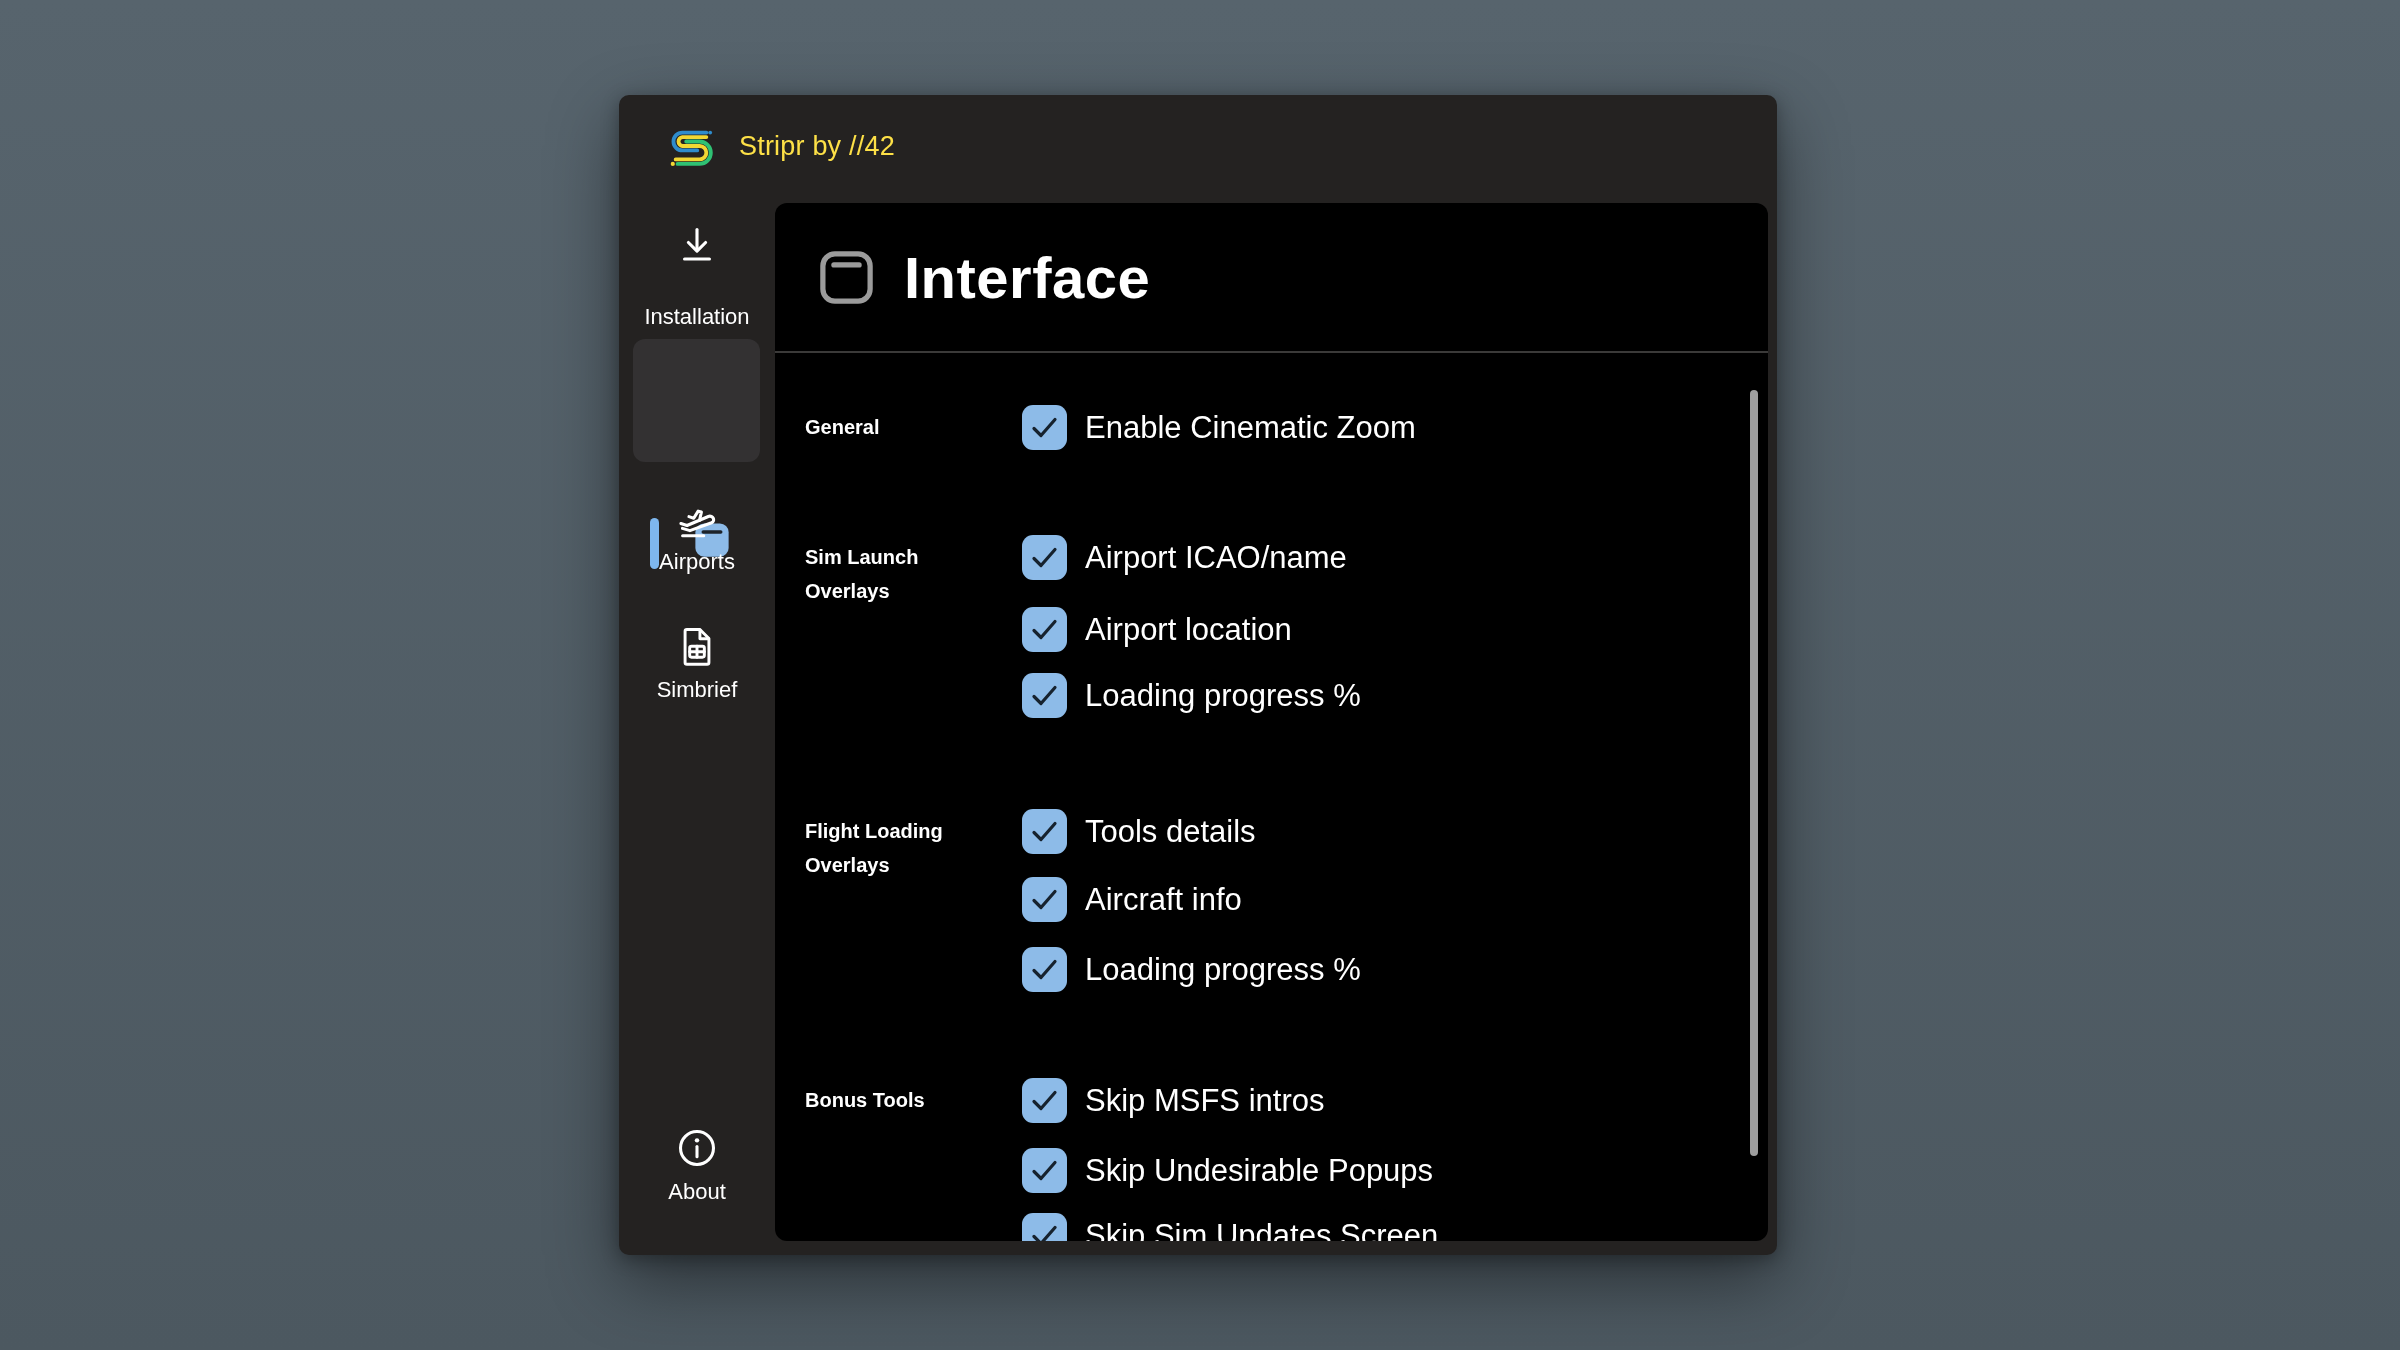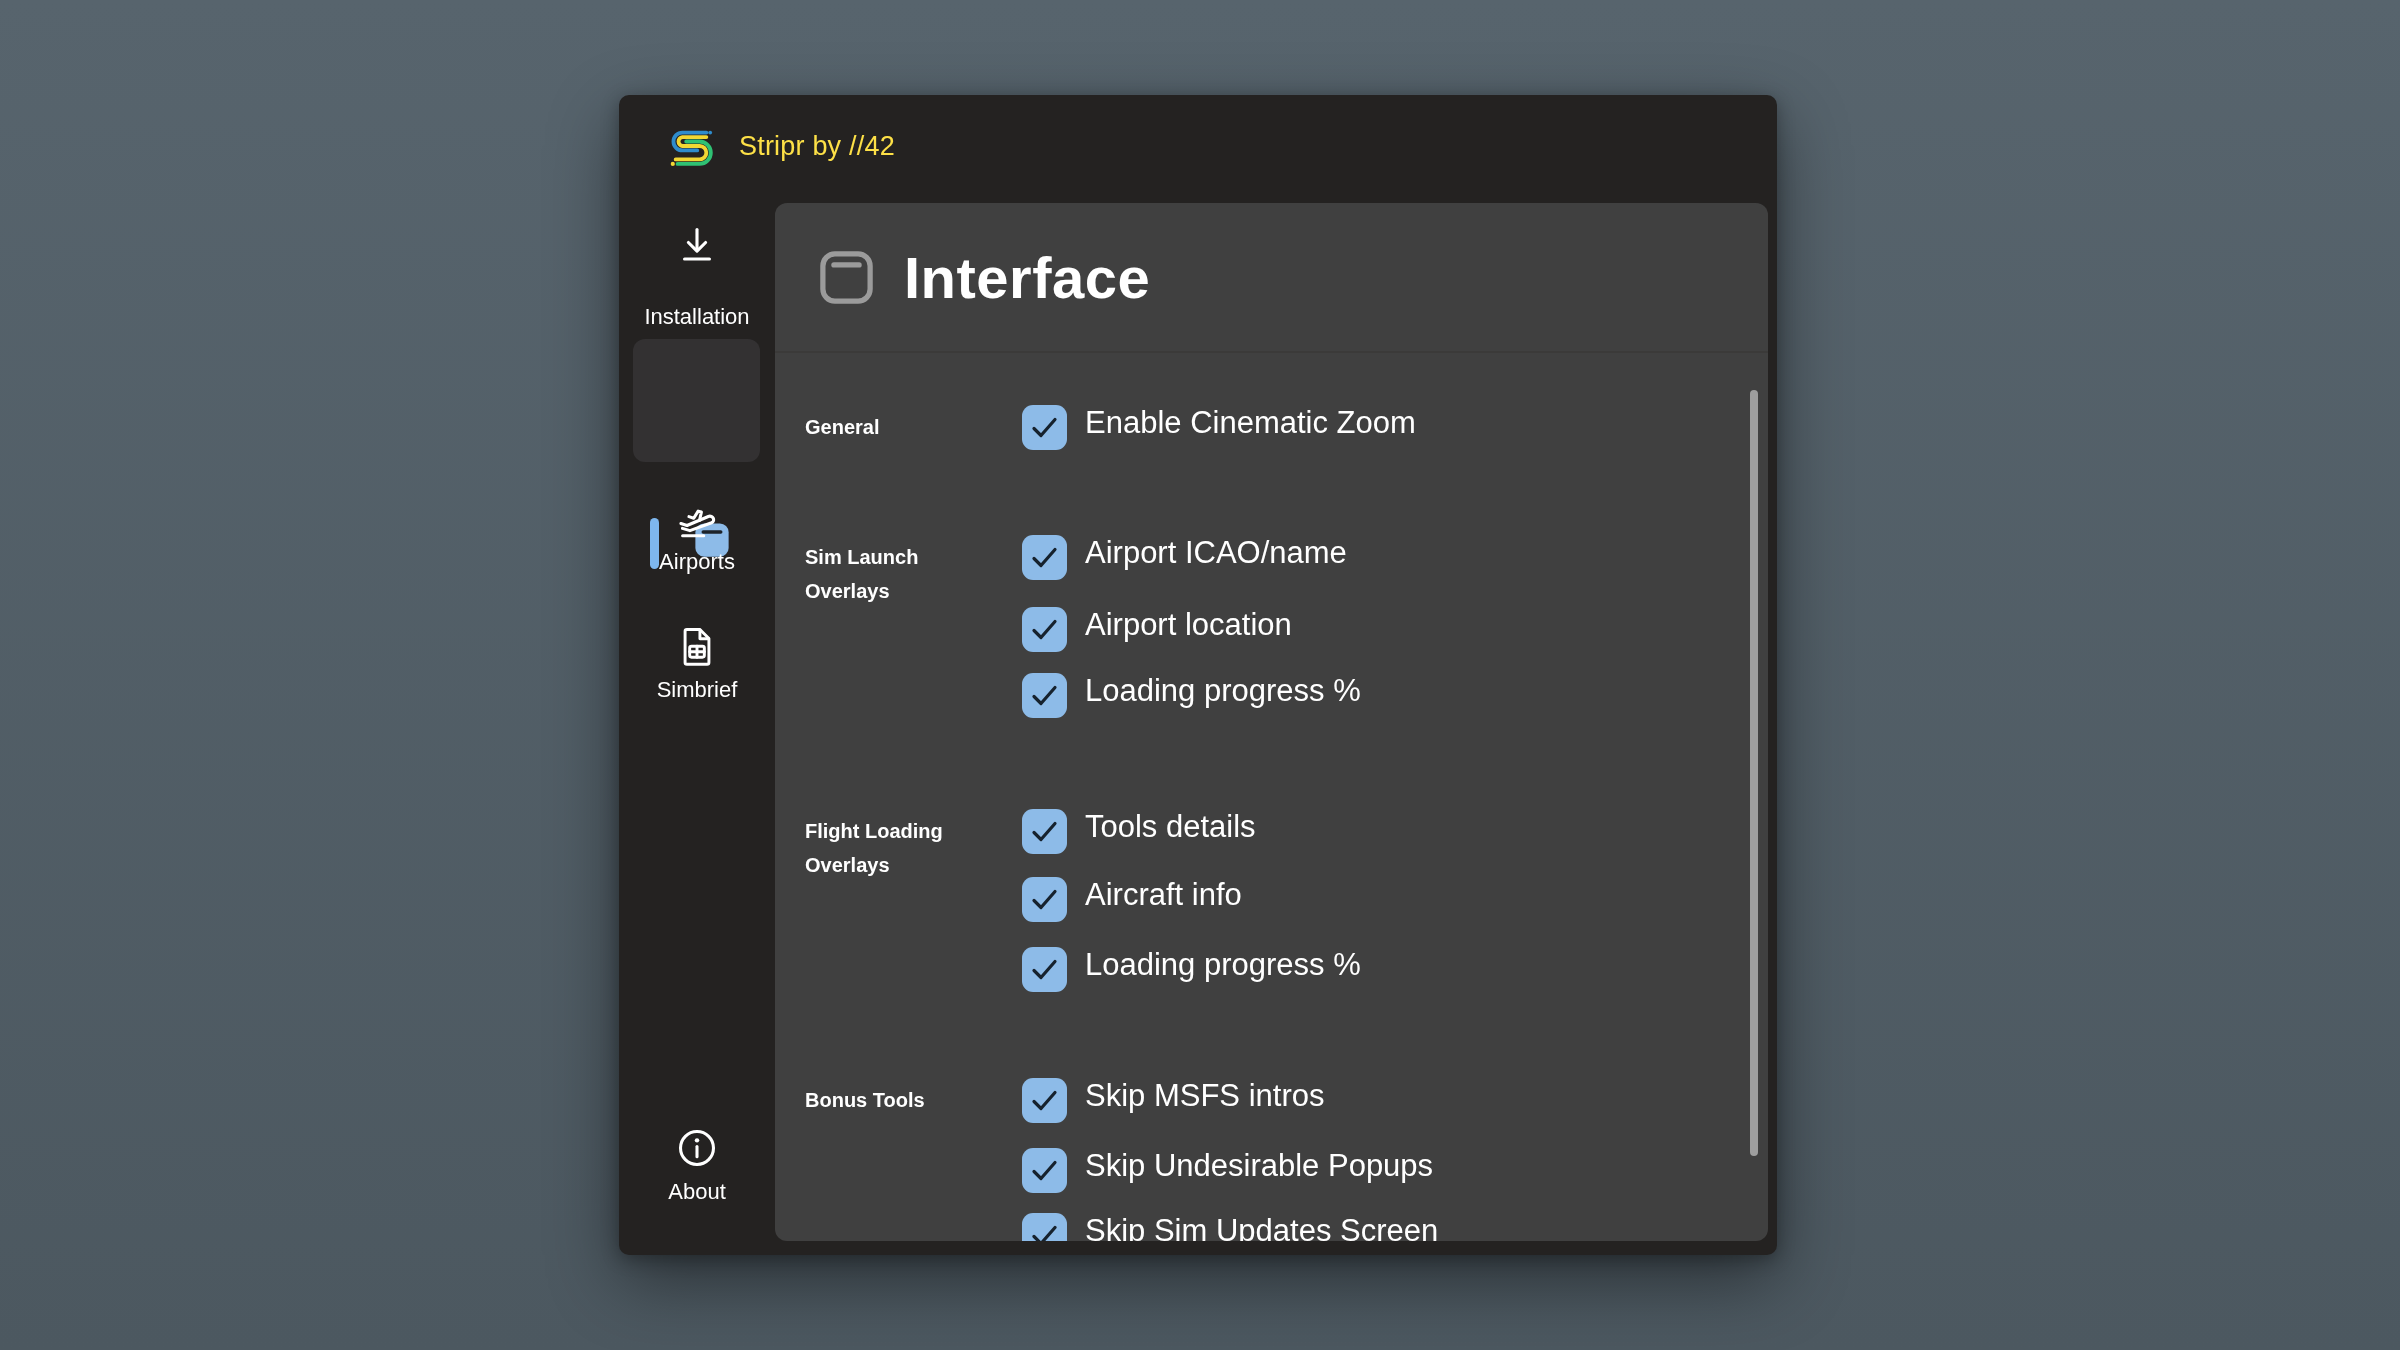--- a/index.html
+++ b/index.html
@@ -29,26 +29,26 @@
   .side-label { font-size:22px; color:#fff; margin-top:8px; white-space:nowrap; }
   .item-installation { left:0; top:26px; width:156px;gap:27px; }
   .item-interface-box { position:absolute; left:14px; top:142px; width:127px; height:123px; background:#333132; border-radius:12px; }
   .item-interface-pill { position:absolute; left:17px; top:179px; width:9px; height:51px; border-radius:5px; }
   .item-interface-icon { position:absolute; left:58px; top:180px; width:42px; height:42px; }
   .item-airports { left:0; top:298px; width:156px; }
   .item-simbrief { left:0; top:426px; width:156px; }
   .item-about { left:0; top:928px; width:156px; }
   
   .content-wrap { flex:1; position:relative; padding:6px 9px 14px 0; min-width:0; }
-  .panel { position:relative; width:993px; height:1038px; background:#404040; border-radius:12px; overflow:hidden; }
+  .panel { position:relative; width:993px; height:1038px; background:#000000; border-radius:12px; overflow:hidden; }
   .panel-header { height:150px; display:flex; align-items:center; padding-left:40px; border-bottom:2px solid #3b3a39; }
   .panel-header-icon { width:63px; height:63px; flex:0 0 auto; }
   .panel-title { margin-left:26px; font-size:58px; font-weight:bold; color:#fff; letter-spacing:.5px; }
   .section-label { position:absolute; left:30px; width:200px; font-size:20px; font-weight:bold; line-height:34px; color:#fff; }
-  .check-row { position:absolute; left:247px; height:45px; display:flex; align-items:flex-start; gap:18px; cursor:pointer; }
+  .check-row { position:absolute; left:247px; height:45px; display:flex; align-items:center; gap:18px; cursor:pointer; }
   .checkbox { width:45px; height:45px; border-radius:11px; background:#8dbbe8; display:flex; align-items:center; justify-content:center; flex:0 0 auto; }
   .check-label { font-size:31px; color:#fff; white-space:nowrap; }
   .scroll-thumb { position:absolute; left:975px; top:187px; width:8px; height:766px; background:#9e9e9e; border-radius:4px; }
   svg { display:block; }
 </style>
 </head>
 <body>
 
 <div class="window">
 

